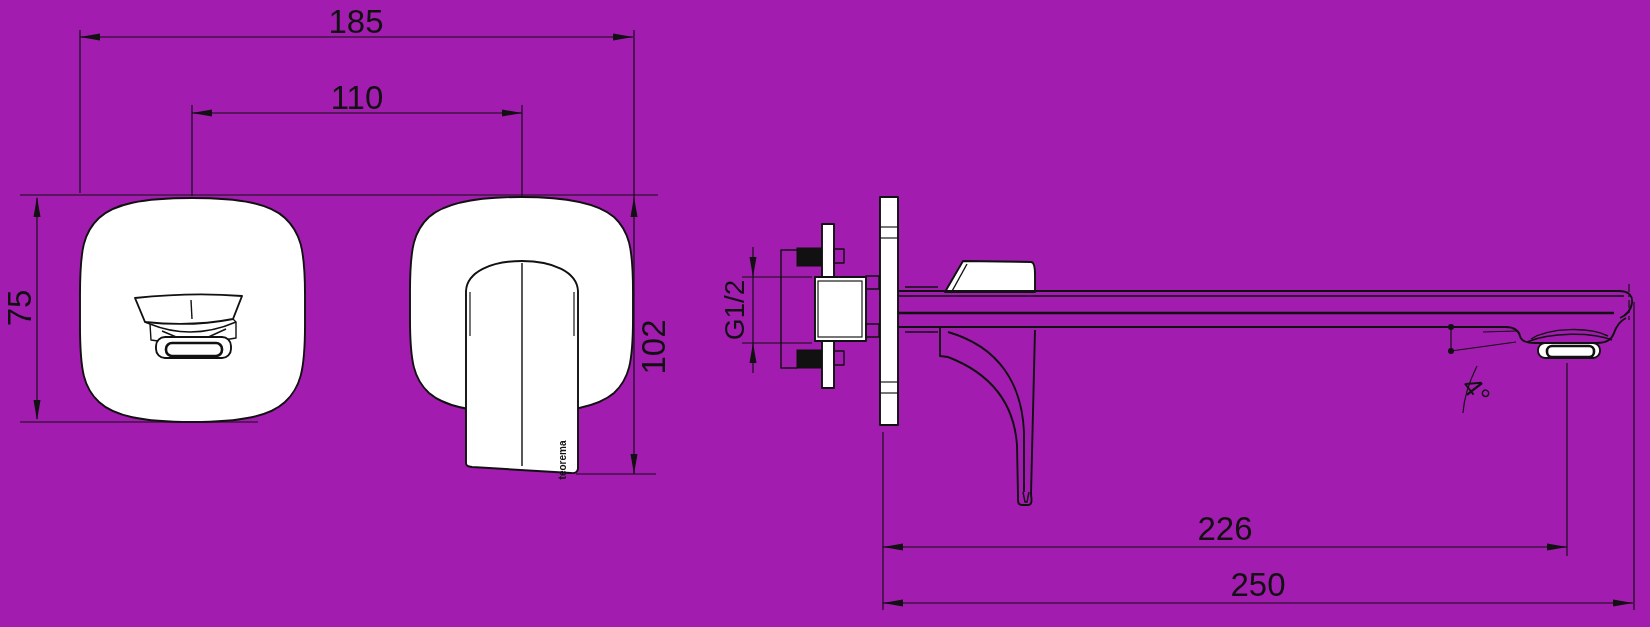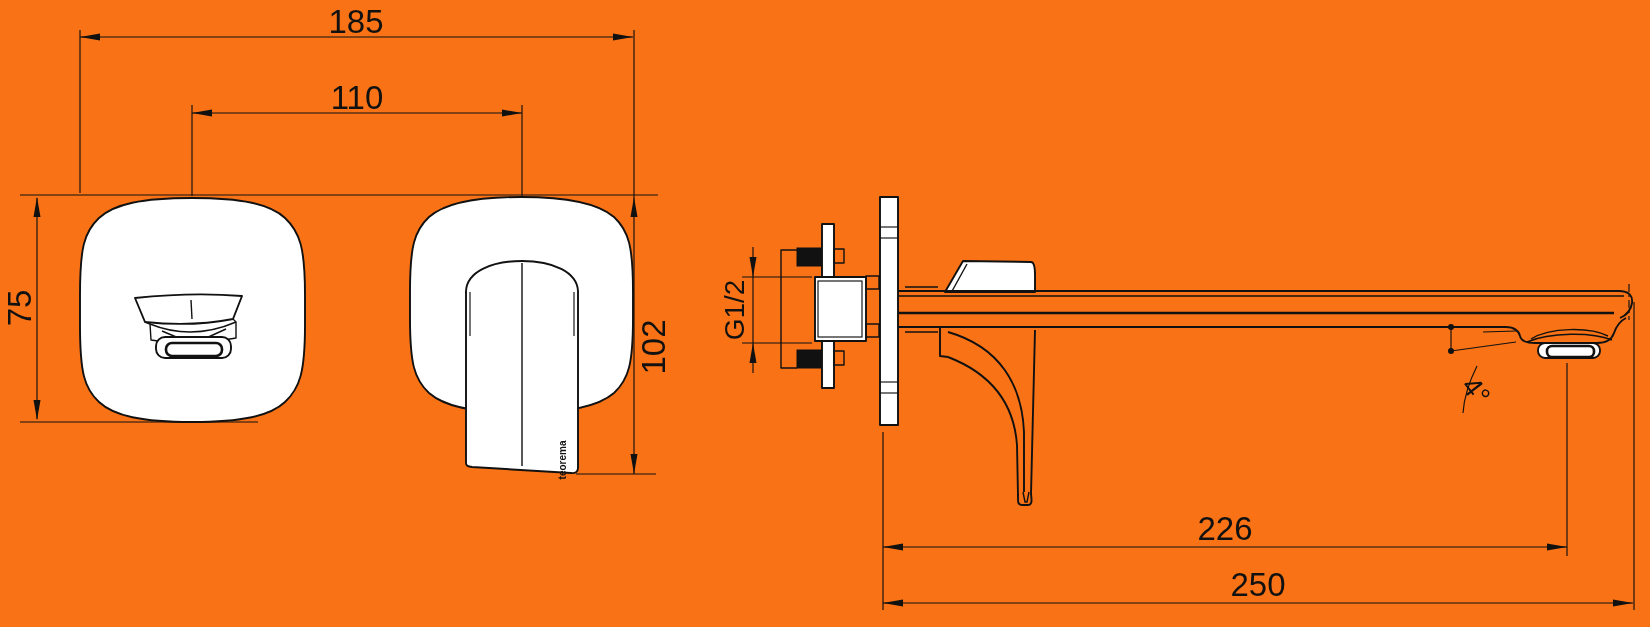--- a/index.html
+++ b/index.html
@@ -1,16 +1,16 @@
 <!DOCTYPE html>
 <html><head>
 <meta charset="utf-8">
 <style>
   html,body{margin:0;padding:0;background:#ffffff;}
-  .stage{position:relative;width:1650px;height:627px;background:#f97316;overflow:hidden;
+  .stage{position:relative;width:1650px;height:627px;background:#a21caf;overflow:hidden;
          font-family:"Liberation Sans", sans-serif;}
   svg{position:absolute;left:0;top:0;}
   .outline{fill:none;stroke:#111;stroke-width:1.9;stroke-linejoin:round;}
   .outline-f{fill:#fff;stroke:#111;stroke-width:1.9;stroke-linejoin:round;}
   .detail{fill:none;stroke:#111;stroke-width:1.4;stroke-linejoin:round;}
   .thick{fill:none;stroke:#111;stroke-width:2.6;}
   .dim{fill:none;stroke:#111;stroke-width:1.15;}
   .arrow{fill:#111;stroke:none;}
   .blackfill{fill:#111;stroke:#111;stroke-width:1;}
   .dimtext{fill:#111;font-size:33px;}

